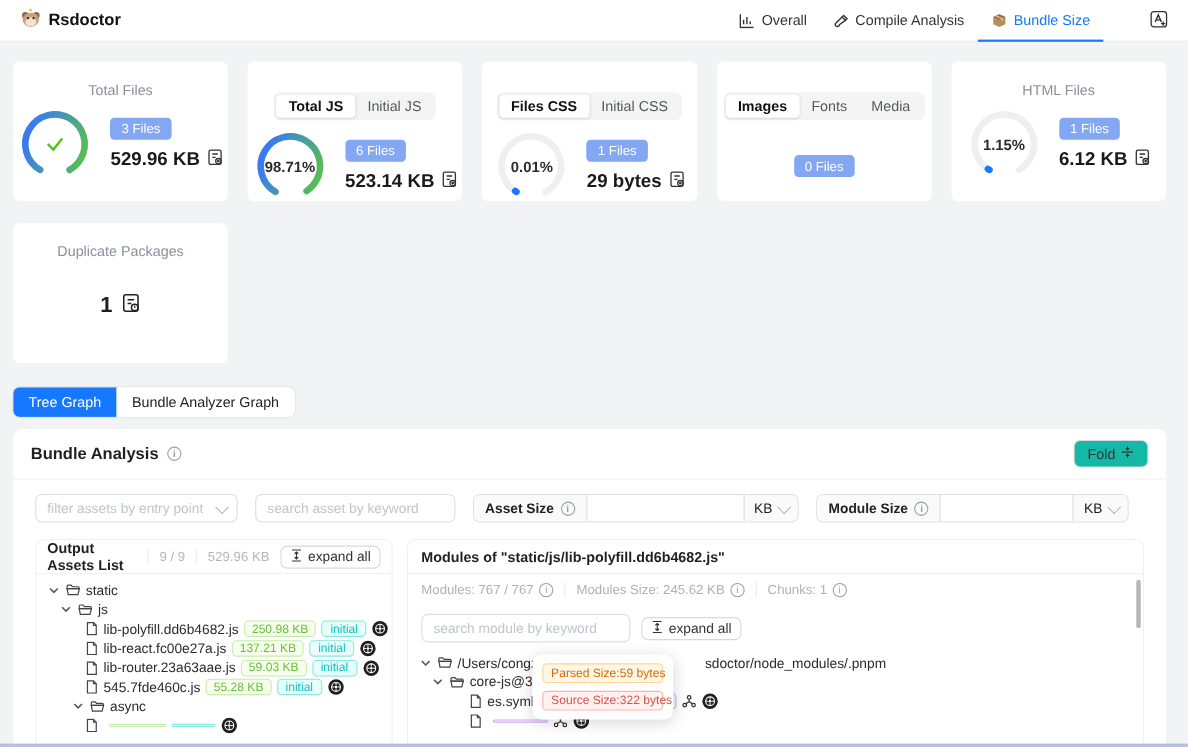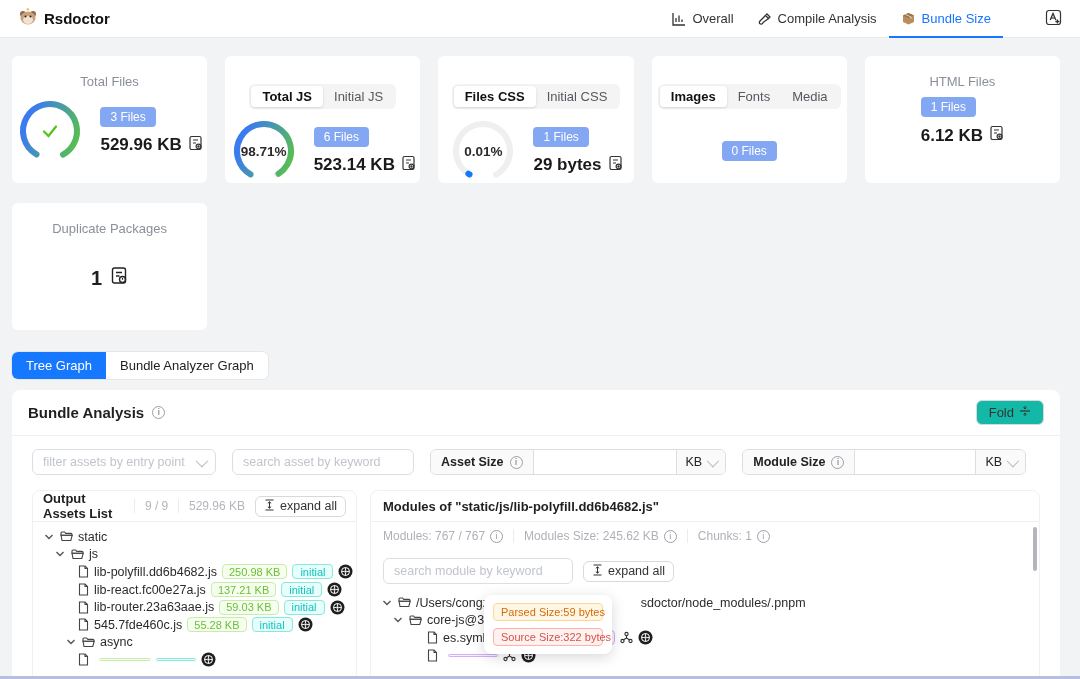--- a/index.html
+++ b/index.html
@@ -258,20 +258,27 @@
       <span class="seg-item active">Images</span>
       <span class="seg-item">Fonts</span>
       <span class="seg-item">Media</span>
     </div>
     <span class="files-badge center-badge">0 Files</span>
   </div>
 
   <div class="card">
     <div class="card-title">HTML Files</div>
     <div class="card-body">
+      <div class="gauge-wrap">
+        <svg class="gauge" data-variant="plain" width="68" height="68">
+          <circle class="gauge-track" cx="34" cy="34" r="27" stroke-dasharray="141.4 999" transform="rotate(120 34 34)"></circle>
+          <circle class="gauge-progress" cx="34" cy="34" r="27" transform="rotate(120 34 34)" stroke-dasharray="1.6261 999"></circle>
+        </svg>
+        <div class="gauge-label">1.15%</div>
+      </div>
       <div class="card-stats">
         <span class="files-badge">1 Files</span>
         <div class="size-line">
           <span>6.12 KB</span>
           <span><svg width="15" height="16" viewBox="0 0 15 16" fill="none" stroke="#333" stroke-width="1.2">
                 <rect x="2" y="1.5" width="11" height="13" rx="1.5"></rect>
                 <path d="M5 5 H10 M5 8 H8"></path>
                 <circle cx="10.5" cy="11.5" r="2.4"></circle>
                 <circle cx="10.5" cy="11.5" r="0.6" fill="#333"></circle>
               </svg></span>

